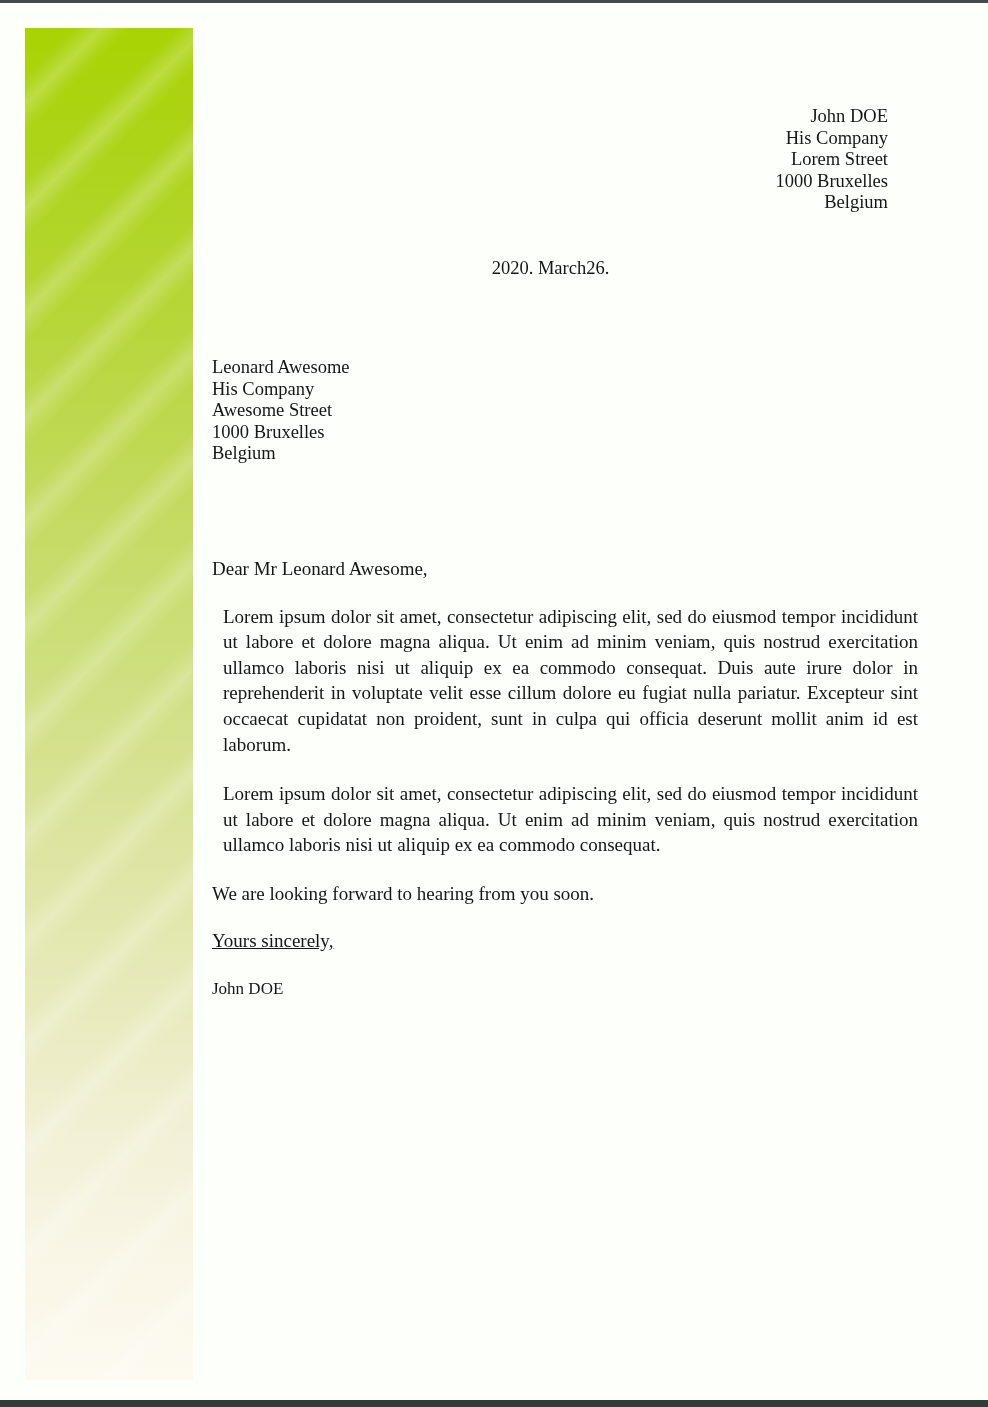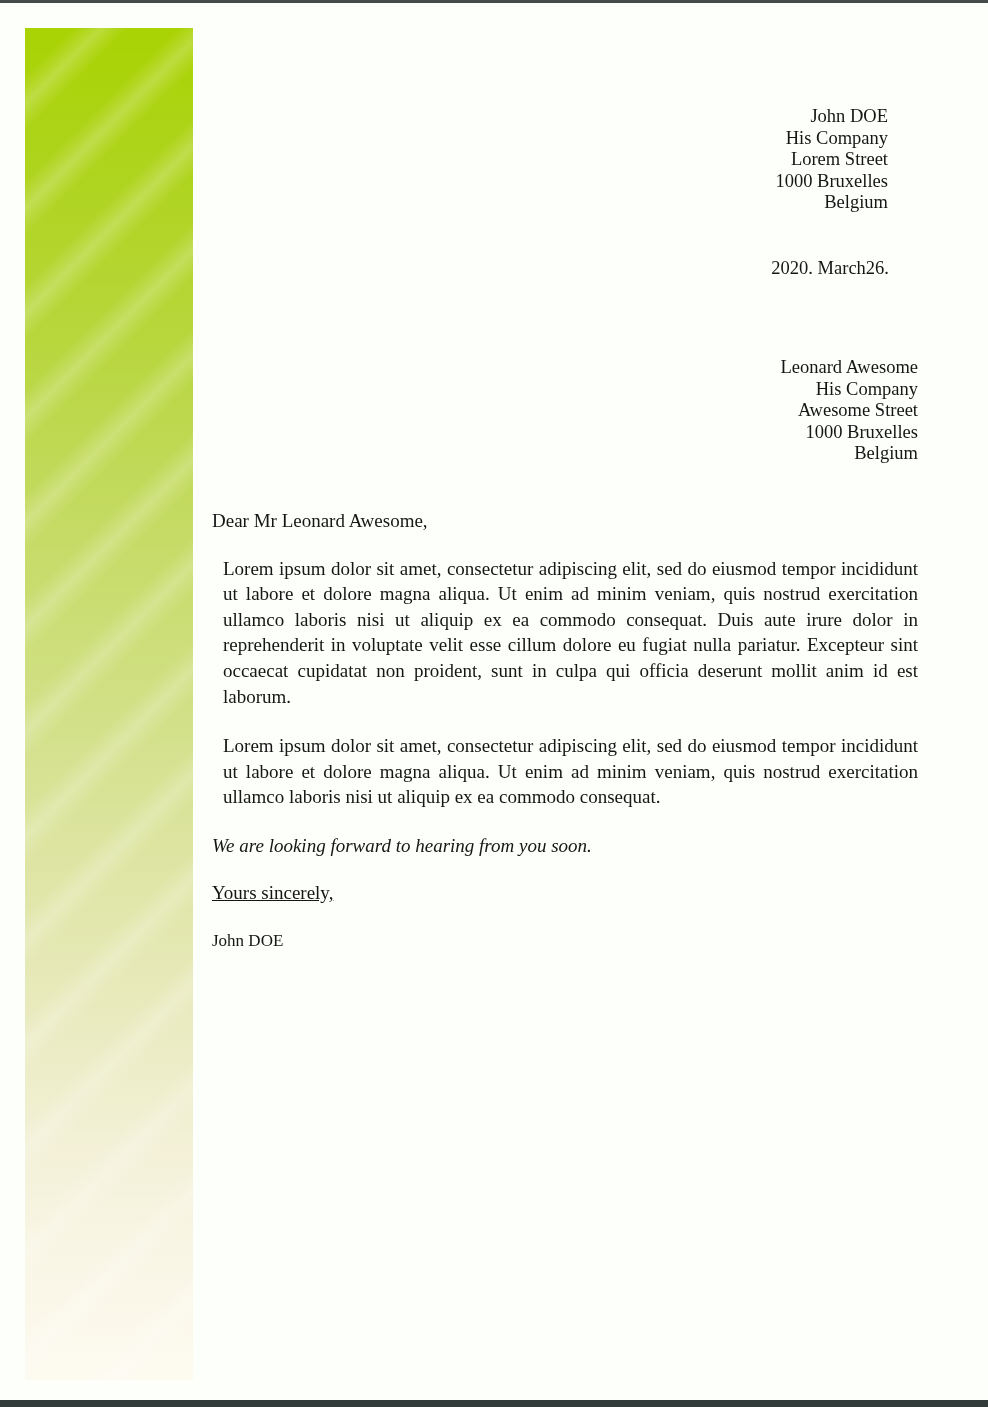--- a/index.html
+++ b/index.html
@@ -64,36 +64,36 @@
   }
   .addr span { display: block; }
   .sender {
     margin-top: 103px;
     margin-right: 30px;
     text-align: right;
   }
   .date-line {
     margin-top: 43px;
     margin-right: 29px;
-    text-align: right;
+    text-align: center;
     font-size: 18.5px;
     line-height: 22px;
   }
   .recipient {
     margin-top: 78px;
-    text-align: right;
+    text-align: left;
   }
-  .salutation { margin-top: 43px; }
+  .salutation { margin-top: 91px; }
   .para {
     margin-top: 22px;
     text-align: justify;
     margin-left: 11px;
   }
   .para + .para { margin-top: 24px; }
-  .closing { margin-top: 23px; font-style: italic; }
+  .closing { margin-top: 23px; }
   .valediction { margin-top: 22px; text-decoration: underline; }
   .signature {
     margin-top: 23px;
     font-size: 17px;
     line-height: 23px;
   }
 </style>
 </head>
 <body>
 

